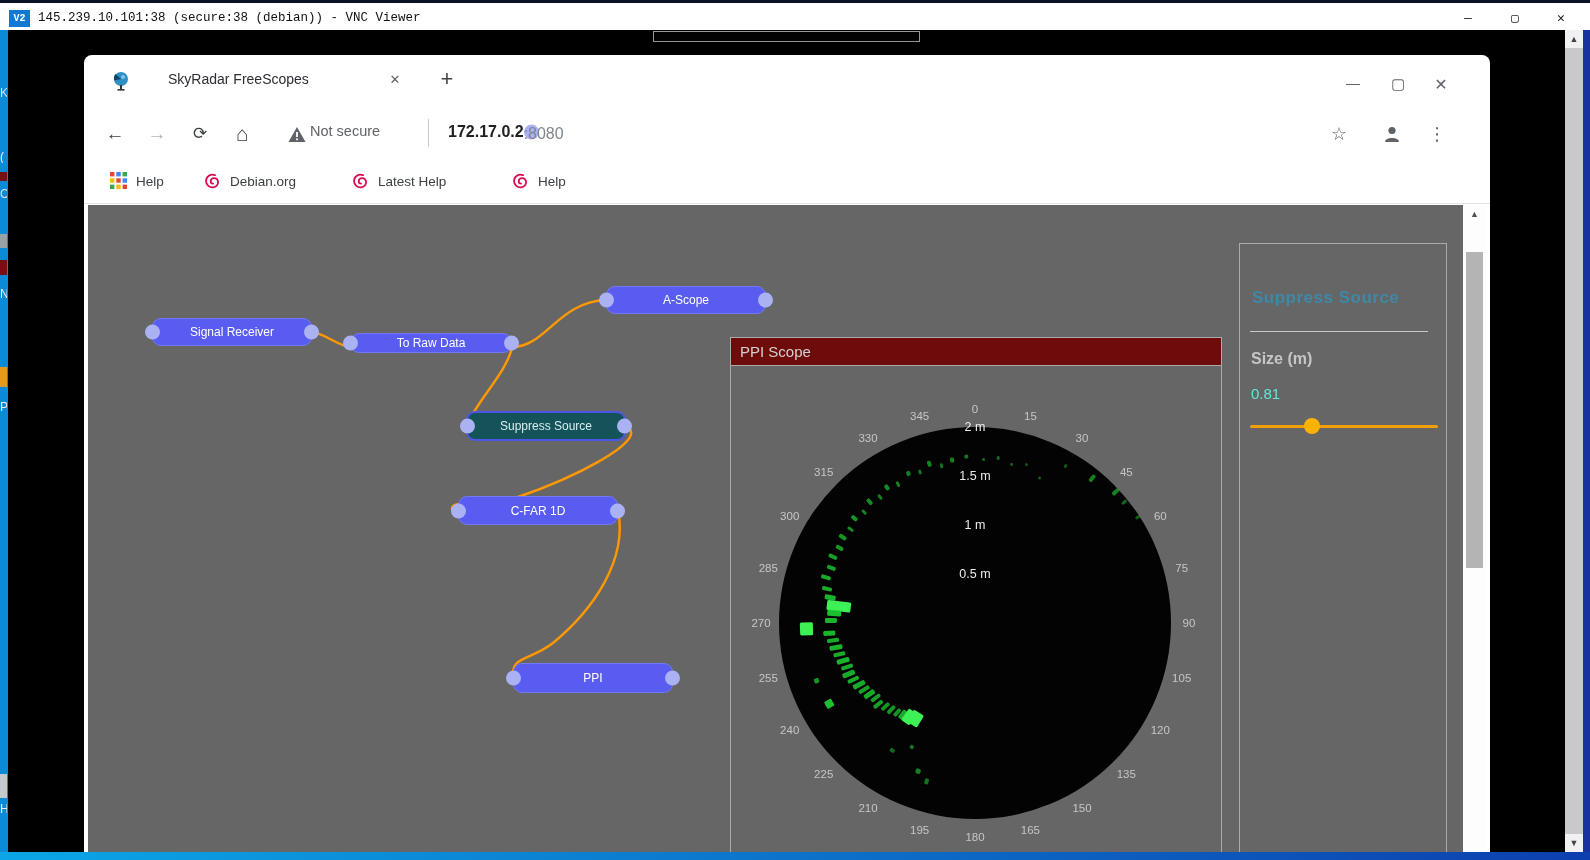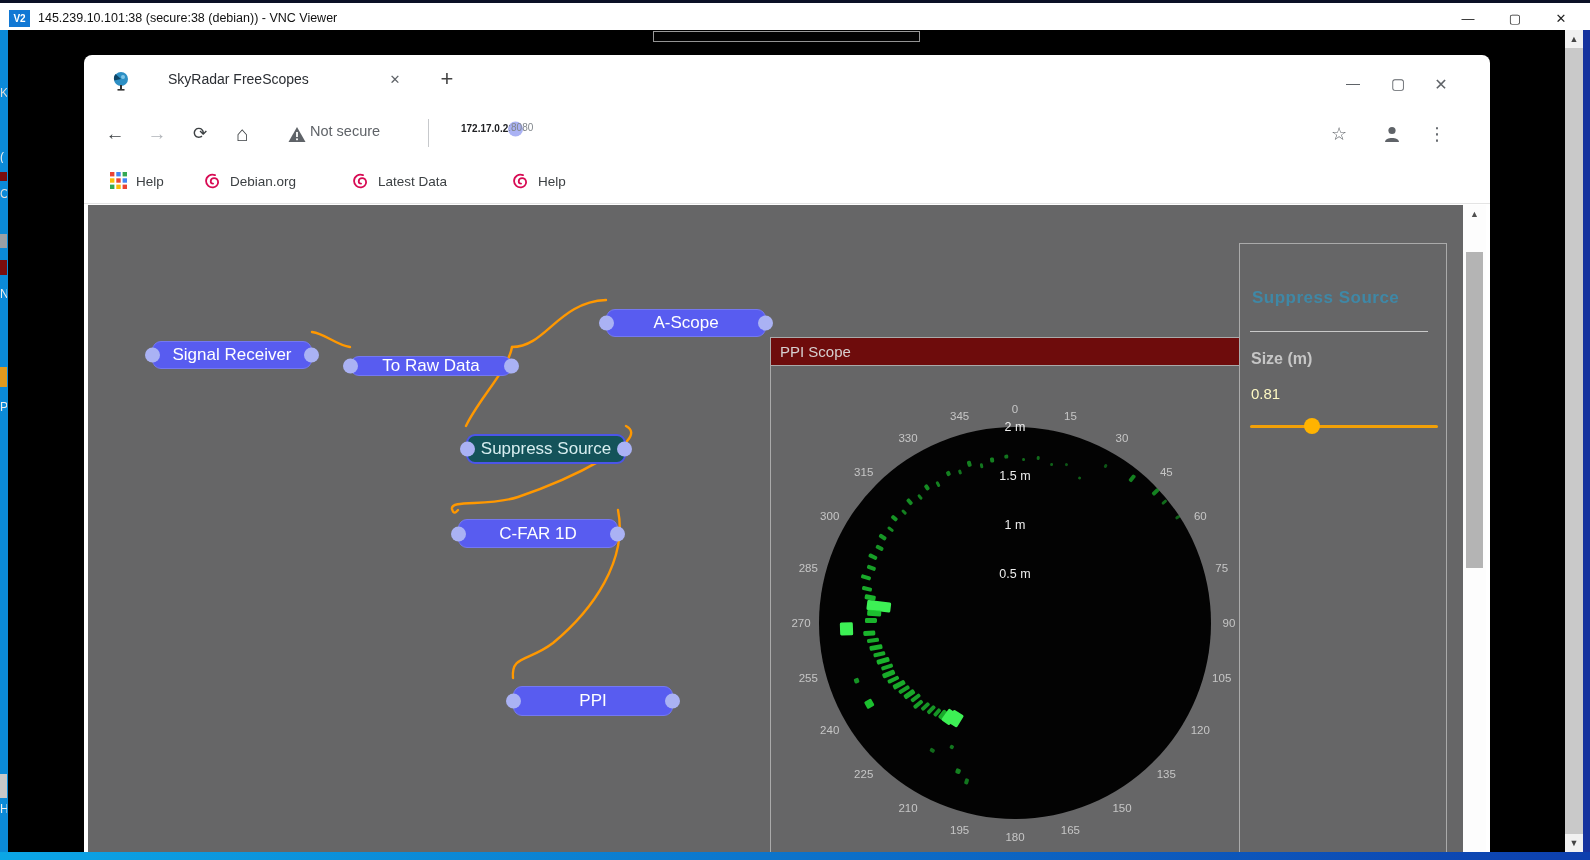--- a/index.html
+++ b/index.html
@@ -1,20 +1,20 @@
 <!DOCTYPE html>
 <html><head>
 <meta charset="utf-8">
 <style>
   html,body{margin:0;padding:0;background:#000;}
   #screen{position:relative;width:1590px;height:860px;overflow:hidden;background:#000;
           font-family:"Liberation Sans",sans-serif;-webkit-font-smoothing:antialiased;}
   
   .vnc-titlebar{position:absolute;left:0;top:0;width:1590px;height:30px;background:#fff;
-    border-top:3px solid #0a1026;box-sizing:border-box;}
+    border-top:3px solid #0a1026;box-sizing:border-box;font-family:Liberation Mono, monospace;}
   .vnc-logo{position:absolute;left:9px;top:7px;width:21px;height:17px;background:#1178d4;color:#fff;
     font-size:10px;font-weight:bold;text-align:center;line-height:17px;}
   .vnc-title{position:absolute;left:38px;top:8px;font-size:12.5px;color:#111;white-space:nowrap;}
   .vnc-ctl{position:absolute;top:5px;width:30px;height:22px;text-align:center;line-height:22px;
     font-size:13px;color:#222;}
   .desktop{position:absolute;left:0;top:30px;width:1590px;height:830px;background:#000;}
   .edge-left{position:absolute;left:0;top:30px;width:8px;height:822px;background:#0b8ad8;overflow:hidden;z-index:3;}
   .edge-bottom{position:absolute;left:0;top:852px;width:1590px;height:8px;
     background:linear-gradient(90deg,#0ba6e6,#0d3fae);z-index:4;}
   .edge-right{position:absolute;left:1583px;top:30px;width:7px;height:822px;background:#16339e;z-index:3;}
@@ -33,48 +33,48 @@
   .tab-close{position:absolute;left:300px;top:14px;width:22px;height:22px;color:#5f6368;font-size:13px;
     text-align:center;line-height:22px;}
   .newtab{position:absolute;left:350px;top:11px;width:26px;height:26px;color:#444;font-size:22px;
     text-align:center;line-height:26px;font-weight:300;}
   .win-ctl{position:absolute;top:20px;font-size:14px;color:#5f6368;width:26px;text-align:center;}
   .toolbar{position:absolute;left:0;top:52px;width:100%;height:53px;}
   .tb-ico{position:absolute;top:12px;width:30px;height:30px;text-align:center;line-height:30px;
     font-size:19px;color:#3c4043;}
   .sec-chip{position:absolute;left:226px;top:16px;font-size:14.5px;color:#5f6368;}
   .url-div{position:absolute;left:344px;top:12px;width:1px;height:28px;background:#c7c9cc;}
-  .url{position:absolute;left:377px;top:16px;font-size:10px;color:#202124;font-weight:600;}
+  .url{position:absolute;left:364px;top:16px;font-size:16px;color:#202124;font-weight:600;}
   .url .port{color:#80868b;font-weight:400;}
   .bookmarks{position:absolute;left:0;top:105px;width:100%;height:44px;border-bottom:1px solid #e4e4e4;box-sizing:border-box;}
   .bm{position:absolute;top:11px;height:22px;font-size:13.5px;color:#3c4043;line-height:22px;}
   .bm-ico{position:absolute;top:12px;width:18px;height:18px;}
   
   .content{position:absolute;left:4px;top:150px;width:1375px;height:655px;background:#666667;overflow:hidden;}
   .page-scrollbar{position:absolute;left:1379px;top:150px;width:23px;height:655px;background:#fdfdfd;}
   .page-thumb{position:absolute;left:3px;top:47px;width:17px;height:316px;background:#b4b4b4;}
   .pg-caret{position:absolute;left:0;top:4px;width:23px;text-align:center;font-size:9px;color:#505050;}
   .panel{position:absolute;border:1px solid #aaa;box-sizing:border-box;}
   .panel-title{height:28px;background:#6e0c0c;border-bottom:1px solid #aaa;color:#d6cfcf;
     font-size:15px;line-height:27px;padding-left:9px;box-sizing:border-box;}
   #wires-svg{position:absolute;left:0;top:0;z-index:5;pointer-events:none;}
   .node{position:absolute;z-index:6;background:#585cf0;border:1px solid #7478f2;border-radius:9px;
-    color:#fff;font-size:17px;text-align:center;box-sizing:border-box;margin-top:23px;}
+    color:#fff;font-size:12px;text-align:center;box-sizing:border-box;}
   .node.selected{background:#14535a;border:2px solid #4c55e8;color:#d8eef0;}
   .node .lbl{position:absolute;left:0;right:0;top:50%;transform:translateY(-50%);}
   .port{position:absolute;width:15px;height:15px;border-radius:50%;background:#aab2f4;
     top:50%;transform:translateY(-50%);z-index:7;}
   .port.l{left:-8px}.port.r{right:-8px}
   #ppi-panel{z-index:10;background:#666667;}
   #props-panel{z-index:15;background:#666667;}
   .props-node-name{position:absolute;left:12px;top:44px;font-size:17px;color:#3f88a6;font-weight:bold;
     letter-spacing:.5px;}
   .props-hr{position:absolute;left:10px;top:87px;width:178px;height:1px;background:#c9c9c9;}
   .props-label{position:absolute;left:11px;top:106px;font-size:16px;font-weight:bold;color:#c6c6c6;}
-  .props-value{position:absolute;left:11px;top:141px;font-size:15px;color:#fef9c3;}
+  .props-value{position:absolute;left:11px;top:141px;font-size:15px;color:#5eead4;}
   .slider-track{position:absolute;left:10px;top:181px;width:188px;height:3px;background:#f2a007;border-radius:2px;}
   .slider-thumb{position:absolute;top:-7px;width:16px;height:16px;border-radius:50%;background:#ffb300;}
 </style>
 </head>
 <body>
 
 <div id="screen">
 
   <div class="vnc-titlebar">
     <div class="vnc-logo">V2</div>
@@ -171,21 +171,21 @@
         <svg width="18" height="18" viewBox="0 0 20 20">
             <path d="M14.5,3.5 C9.5,1.5 4.5,5 4.5,10 c0,4.5 4,7.6 8,7 3,-0.5 5.4,-2.9 5.4,-5.7 0,-2.6 -2,-4.6 -4.5,-4.6 -2,0 -3.7,1.5 -3.7,3.5 0,1.5 1.1,2.7 2.6,2.7" fill="none" stroke="#d70a53" stroke-width="2" stroke-linecap="round"></path>
           </svg>
       </div>
       <div class="bm" style="left:146px">Debian.org</div>
       <div class="bm-ico" style="left:266px">
         <svg width="18" height="18" viewBox="0 0 20 20">
             <path d="M14.5,3.5 C9.5,1.5 4.5,5 4.5,10 c0,4.5 4,7.6 8,7 3,-0.5 5.4,-2.9 5.4,-5.7 0,-2.6 -2,-4.6 -4.5,-4.6 -2,0 -3.7,1.5 -3.7,3.5 0,1.5 1.1,2.7 2.6,2.7" fill="none" stroke="#d70a53" stroke-width="2" stroke-linecap="round"></path>
           </svg>
       </div>
-      <div class="bm" style="left:294px">Latest Data</div>
+      <div class="bm" style="left:294px">Latest Help</div>
       <div class="bm-ico" style="left:426px">
         <svg width="18" height="18" viewBox="0 0 20 20">
             <path d="M14.5,3.5 C9.5,1.5 4.5,5 4.5,10 c0,4.5 4,7.6 8,7 3,-0.5 5.4,-2.9 5.4,-5.7 0,-2.6 -2,-4.6 -4.5,-4.6 -2,0 -3.7,1.5 -3.7,3.5 0,1.5 1.1,2.7 2.6,2.7" fill="none" stroke="#d70a53" stroke-width="2" stroke-linecap="round"></path>
           </svg>
       </div>
       <div class="bm" style="left:454px">Help</div>
     </div>
 
     <div class="content" id="content">
 
@@ -223,21 +223,21 @@
             <div class="port l"></div>
             <div class="port r"></div>
           </div>
           <div class="node" style="left: 425px; top: 458px; width: 160px; height: 30px;">
             <div class="lbl">PPI</div>
             <div class="port l"></div>
             <div class="port r"></div>
           </div>
         </div>
 
-      <div class="panel" id="ppi-panel" style="left: 642px; top: 132px; width: 492px; height: 523px; margin-left: 40px;">
+      <div class="panel" id="ppi-panel" style="left: 642px; top: 132px; width: 492px; height: 523px;">
         <div class="panel-title">PPI Scope</div>
         <svg id="radar-svg" width="492" height="523" style="position: absolute; left: 0px; top: 0px;">
             <circle cx="244" cy="285" r="196" fill="#030303"></circle>
             <rect x="-2" y="-2" width="4" height="4" rx="1.5" fill="#1fd434" fill-opacity="0.55" transform="translate(235.3,118.6) rotate(357)"></rect>
             <rect x="-1.5" y="-1.5" width="3" height="3" rx="1.5" fill="#1fd434" fill-opacity="0.5" transform="translate(252.6,121.6) rotate(3)"></rect>
             <rect x="-1.5" y="-2" width="3" height="4" rx="1.5" fill="#1fd434" fill-opacity="0.5" transform="translate(267.2,120.0) rotate(8)"></rect>
             <rect x="-1.5" y="-1.5" width="3" height="3" rx="1.5" fill="#1fd434" fill-opacity="0.45" transform="translate(280.6,126.5) rotate(13)"></rect>
             <rect x="-1.5" y="-1.5" width="3" height="3" rx="1.5" fill="#1fd434" fill-opacity="0.4" transform="translate(295.5,126.6) rotate(18)"></rect>
             <rect x="-1.5" y="-1.5" width="3" height="3" rx="1.5" fill="#1fd434" fill-opacity="0.45" transform="translate(308.6,140.0) rotate(24)"></rect>
             <rect x="-2" y="-2.5" width="4" height="5" rx="1.5" fill="#1fd434" fill-opacity="0.6" transform="translate(221.1,122.0) rotate(352)"></rect>

